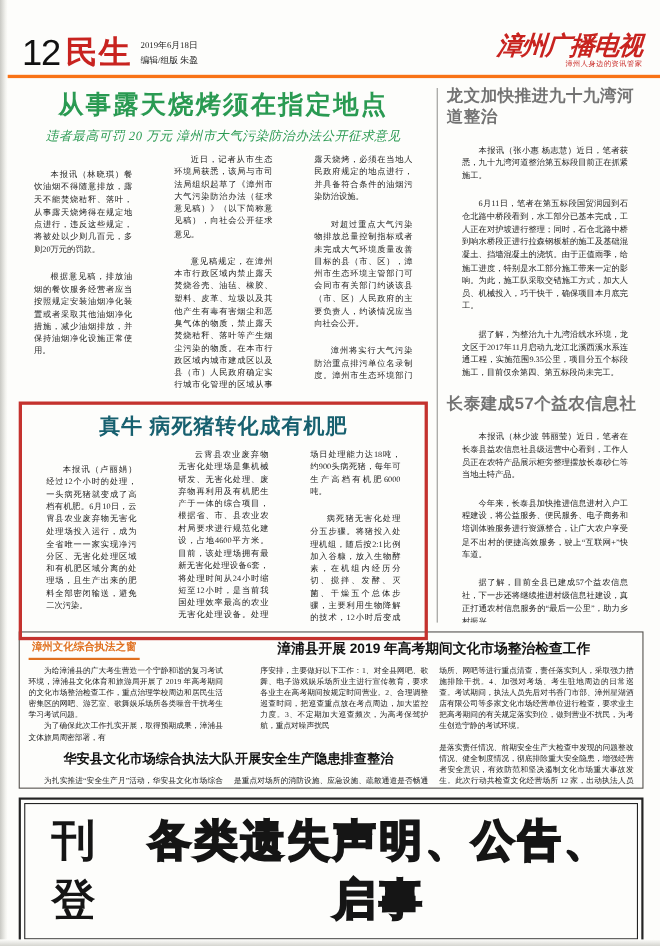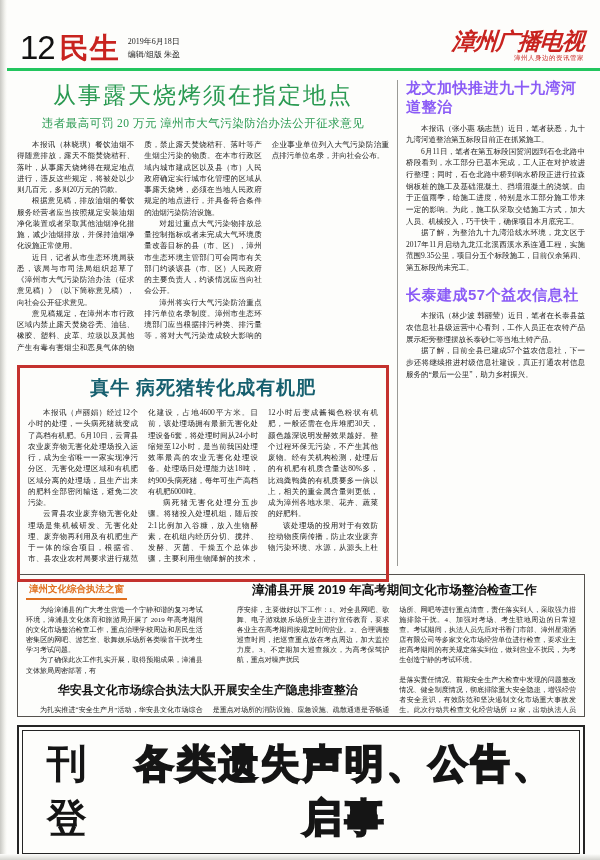--- a/index.html
+++ b/index.html
@@ -6,53 +6,53 @@
   html,body { background:#ffffff; }
   body { font-family:"Liberation Serif","DejaVu Serif",serif; color:#1c1c1c; }
   .page { position:relative; width:600px; height:860px; background:#fdfdfb; overflow:hidden; }
   .page::before { content:''; position:absolute; left:0; top:0; bottom:0; width:7px;
     background:linear-gradient(90deg,#c9c9c4,#f2f2ee 70%,#fdfdfb); }
   .page::after { content:''; position:absolute; left:0; right:0; bottom:0; height:6px;
     background:linear-gradient(0deg,#d5d5d0,#fdfdfb); }
 
   
   .header { display:flex; align-items:flex-end; padding:30px 16px 5px 20px;
-    border-bottom:3px solid #22c55e; }
+    border-bottom:3px solid #f97316; }
   .pagenum { font-family:"Liberation Sans",sans-serif; font-size:33px; line-height:0.9;
     font-weight:400; letter-spacing:-1px; color:#111; }
   .section-name { font-family:"Liberation Sans",sans-serif; font-size:29px; line-height:0.95;
     font-weight:900; color:#c8231f; margin-left:5px; letter-spacing:1px; }
   .dateblock { font-size:8px; line-height:1.6; margin:0 0 1px 8px; color:#222; }
   .masthead { margin-left:auto; text-align:right; color:#c8231f; }
   .masthead-title { font-family:"Liberation Sans",sans-serif; font-size:23px; font-weight:900;
     font-style:italic; letter-spacing:-1px; line-height:1; transform:skewX(-4deg); }
   .masthead-tag { font-size:6.5px; margin-top:1px; letter-spacing:0.5px; }
 
   
   .main { display:flex; padding:7px 15px 0 17px; gap:8px; height:495px; }
   .left-area { width:372px; }
   .vdiv { width:1px; background:#9a9a96; margin-top:2px; }
   .right-col { flex:1; overflow:hidden; }
 
   .lead-head { font-family:"Liberation Sans",sans-serif; text-align:center; font-size:23px;
-    font-weight:400; letter-spacing:2px; color:#2a9a52; margin:2px 0 5px; }
-  .lead-sub { text-align:center; font-size:11.5px; color:#2a9a52;
+    font-weight:700; letter-spacing:2px; color:#2a9a52; margin:2px 0 5px; }
+  .lead-sub { text-align:center; font-size:11.5px; font-style:italic; color:#2a9a52;
     margin-bottom:8px; letter-spacing:0.5px; }
   .cols3 { column-count:3; column-gap:10px; column-fill:auto; font-size:7.5px; line-height:1.5;
     text-align:justify; overflow:hidden; }
   .lead-cols { height:218px; }
-  .cols3 p, .coltext p { margin:0; text-indent:2em; }
+  .cols3 p, .coltext p { margin:14px; text-indent:2em; }
 
   .red-box { border:3px solid #c4322e; margin-top:8px; padding:6px 8px 8px; }
   .box-head { text-align:center; font-size:19px; font-weight:900; color:#17606f;
     letter-spacing:1px; margin:1px 0 6px; font-family:"Liberation Serif",serif; }
   .box-cols { height:164px; }
 
   .r-head { font-family:"Liberation Sans",sans-serif; font-size:15px; font-weight:800;
-    line-height:1.25; color:#8b5cf6; margin:1px 0 6px; letter-spacing:0.5px; }
+    line-height:1.25; color:#737373; margin:1px 0 6px; letter-spacing:0.5px; }
   .coltext { font-size:7.5px; line-height:1.55; text-align:justify; }
   .r-story2 { margin-top:12px; }
 
   
   .bottom-box { margin:8px 15px 0 17px; border:1px solid #55524e; padding:6px 8px;
     display:grid; grid-template-columns:1fr 1fr 1fr; gap:5px 10px;
     font-size:7px; line-height:1.45; text-align:justify; height:143px; overflow:hidden; }
   .bottom-box p { margin:0; text-indent:2em; }
   [data-noindent-first] > p:first-child { text-indent:0; }
   .zlabel { grid-column:1; grid-row:1; justify-self:start; align-self:center;
@@ -128,20 +128,21 @@
         <div class="coltext">
             <p>本报讯（张小惠 杨志慧）近日，笔者获悉，九十九湾河道整治第五标段目前正在抓紧施工。</p>
             <p>6月11日，笔者在第五标段国贸润园到石仓北路中桥段看到，水工部分已基本完成，工人正在对护坡进行整理；同时，石仓北路中桥到响水桥段正进行拉森钢板桩的施工及基础混凝土、挡墙混凝土的浇筑。由于正值雨季，给施工进度，特别是水工部分施工带来一定的影响。为此，施工队采取交错施工方式，加大人员、机械投入，巧干快干，确保项目本月底完工。</p>
             <p>据了解，为整治九十九湾沿线水环境，龙文区于2017年11月启动九龙江北溪西溪水系连通工程，实施范围9.35公里，项目分五个标段施工，目前仅余第四、第五标段尚未完工。</p>
           </div>
       </div>
       <div class="r-story2">
         <div class="r-head">长泰建成57个益农信息社</div>
         <div class="coltext">
             <p>本报讯（林少波 韩丽莹）近日，笔者在长泰县益农信息社县级运营中心看到，工作人员正在农特产品展示柜旁整理摆放长泰砂仁等当地土特产品。</p>
+            <p>今年来，长泰县加快推进信息进村入户工程建设，将公益服务、便民服务、电子商务和培训体验服务进行资源整合，让广大农户享受足不出村的便捷高效服务，驶上“互联网+”快车道。</p>
             <p>据了解，目前全县已建成57个益农信息社，下一步还将继续推进村级信息社建设，真正打通农村信息服务的“最后一公里”，助力乡村振兴。</p>
           </div>
       </div>
     </div>
   </div>
 
   <div class="bottom-box">
     <div class="zlabel">漳州文化综合执法之窗</div>
     <div class="bb-head1">漳浦县开展 2019 年高考期间文化市场整治检查工作</div>
     <div class="colA">

